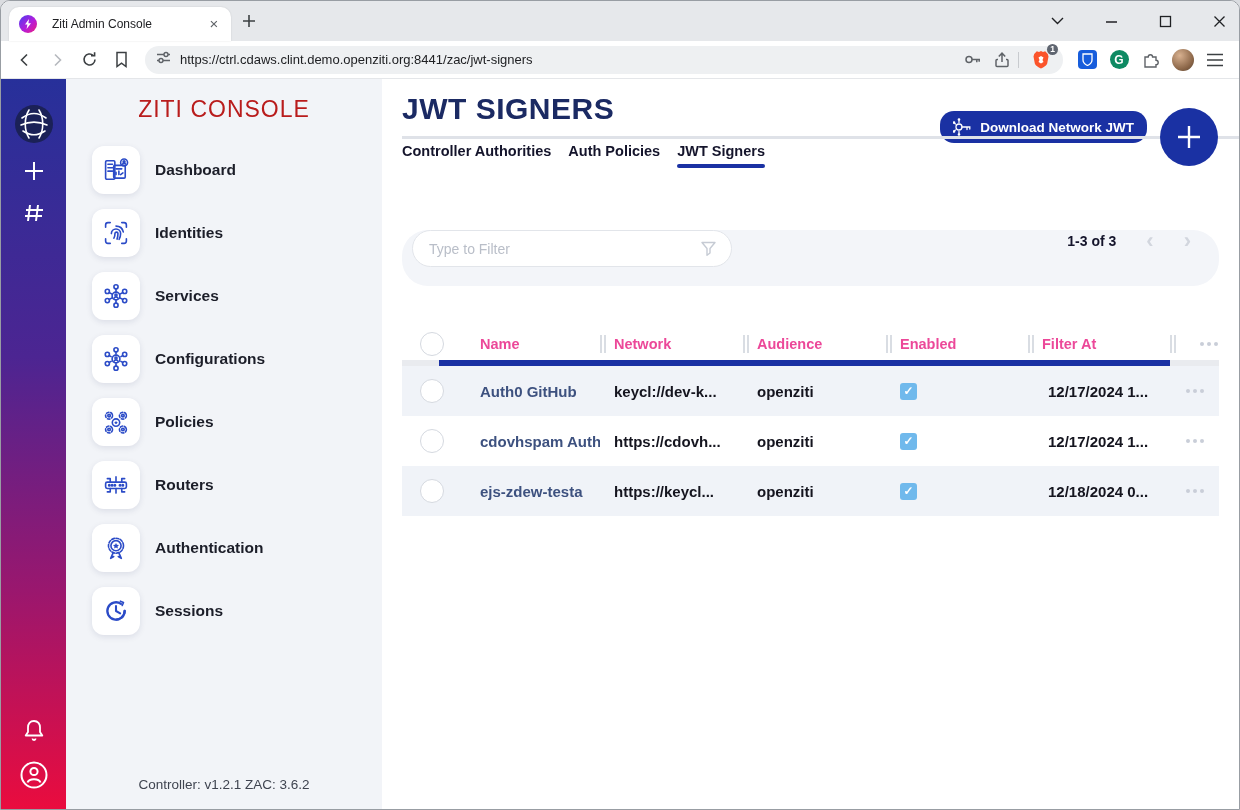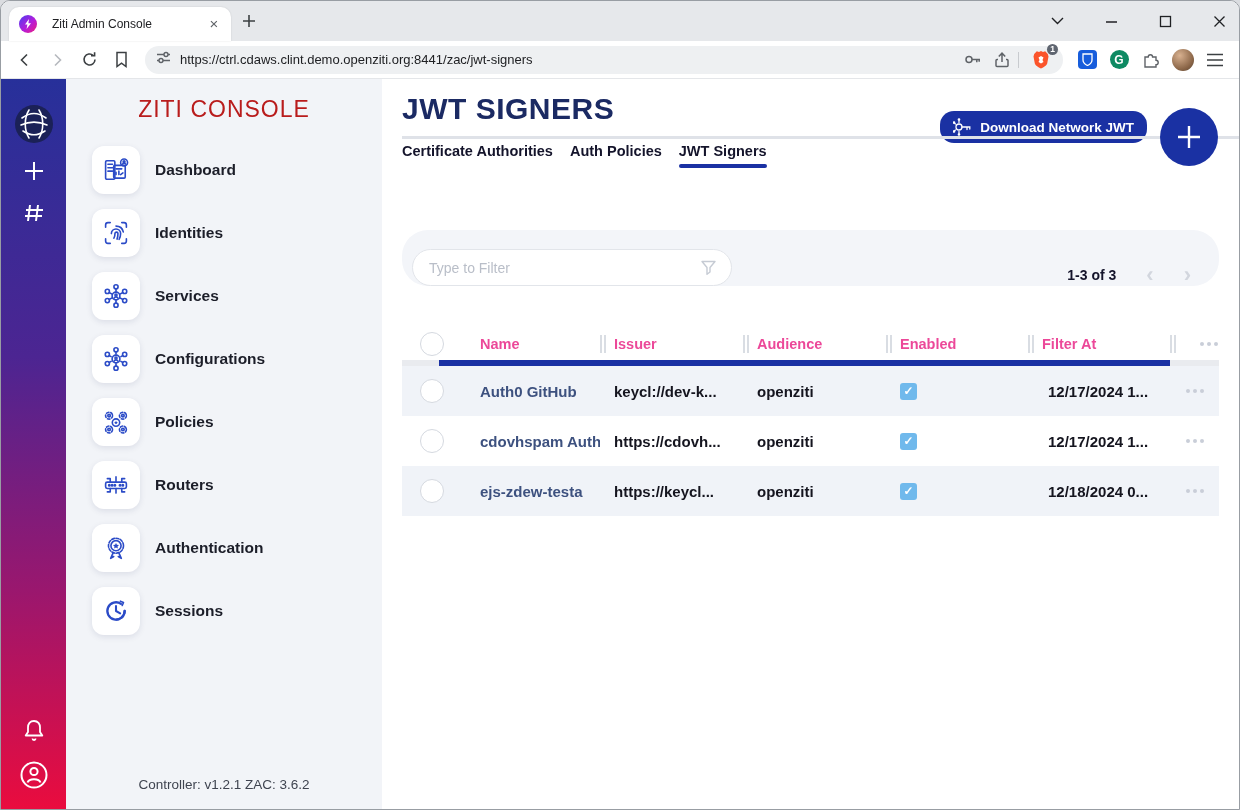--- a/index.html
+++ b/index.html
@@ -67,21 +67,21 @@
             border:none; cursor:pointer; }
   .fab { position:absolute; top:29px; right:21px; width:58px; height:58px; border-radius:50%; background:#1a31a3;
          color:#fff; display:flex; align-items:center; justify-content:center; border:none; cursor:pointer; z-index:3; }
   .hdr-divider { position:absolute; top:57px; left:20px; right:0; height:3px; background:#dfe2e8; }
   .tabs { position:absolute; top:64px; left:20px; display:flex; gap:17px; }
   .tabs .tabitem { font-size:14.5px; font-weight:700; color:#14142b; cursor:pointer; }
   .tabs .tabitem .underline { height:4px; border-radius:2px; margin-top:5px; background:transparent; }
   .tabs .tabitem.active .underline { background:#1a31a3; }
 
   .filter-card { margin-top:104px; height:56px; background:#f3f5f9; border-radius:26px; display:flex;
-                 align-items:flex-end; padding:0 10px; }
+                 align-items:flex-start; padding:0 10px; }
   .filter-input { width:320px; height:37px; background:#fff; border:1px solid #e2e5ea; border-radius:19px;
                   padding:0 40px 0 16px; font-size:14px; color:#333; outline:none; font-family:inherit; }
   .filter-input::placeholder { color:#b9bec8; }
   .filter-wrap { position:relative; }
   .funnel { position:absolute; right:14px; top:9px; }
   .pag { margin-left:auto; display:flex; align-items:center; gap:30px; padding-right:18px; }
   .pag-range { font-size:14px; font-weight:700; color:#14142b; }
   .pag-arrow { font-size:22px; color:#d2d6de; font-weight:700; line-height:1; cursor:default; }
 
   .tbl { margin-top:42px; }
@@ -425,21 +425,21 @@
       <button class="fab">
         <svg width="32" height="32" viewBox="0 0 32 32">
             <path d="M16 5 v22 M5 16 h22" stroke="#fff" stroke-width="2.4"></path>
           </svg>
       </button>
 
       <div class="hdr-divider"></div>
 
       <div class="tabs">
         <div class="tabitem">
-          <span>Certificate Authorities</span>
+          <span>Controller Authorities</span>
           <div class="underline"></div>
         </div>
         <div class="tabitem">
           <span>Auth Policies</span>
           <div class="underline"></div>
         </div>
         <div class="tabitem active">
           <span>JWT Signers</span>
           <div class="underline"></div>
         </div>
@@ -462,21 +462,21 @@
       </div>
 
       <div class="tbl">
         <div class="tbl-header">
           <span class="sel-circle"></span>
           <span class="hcell name">
               <span>Name</span>
             </span>
           <span class="hcell">
               <span class="sep"></span>
-              <span>Issuer</span>
+              <span>Network</span>
             </span>
           <span class="hcell">
               <span class="sep"></span>
               <span>Audience</span>
             </span>
           <span class="hcell">
               <span class="sep"></span>
               <span>Enabled</span>
             </span>
           <span class="hcell">

